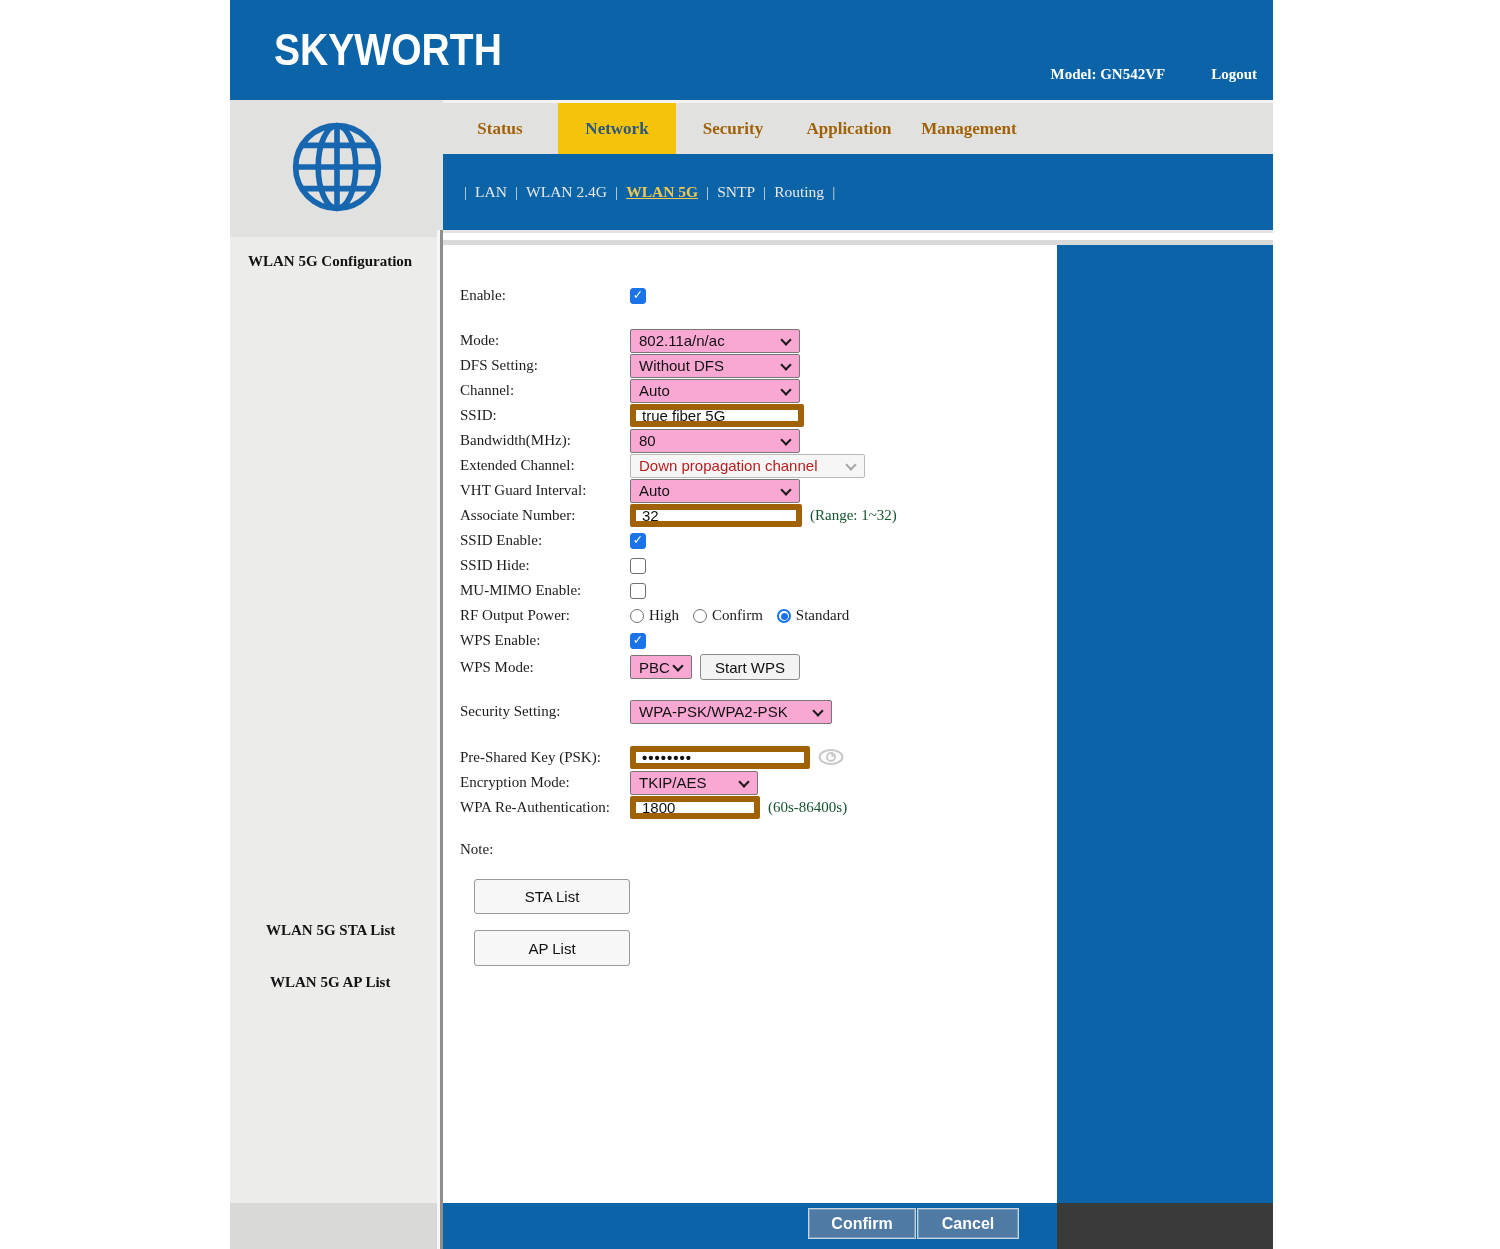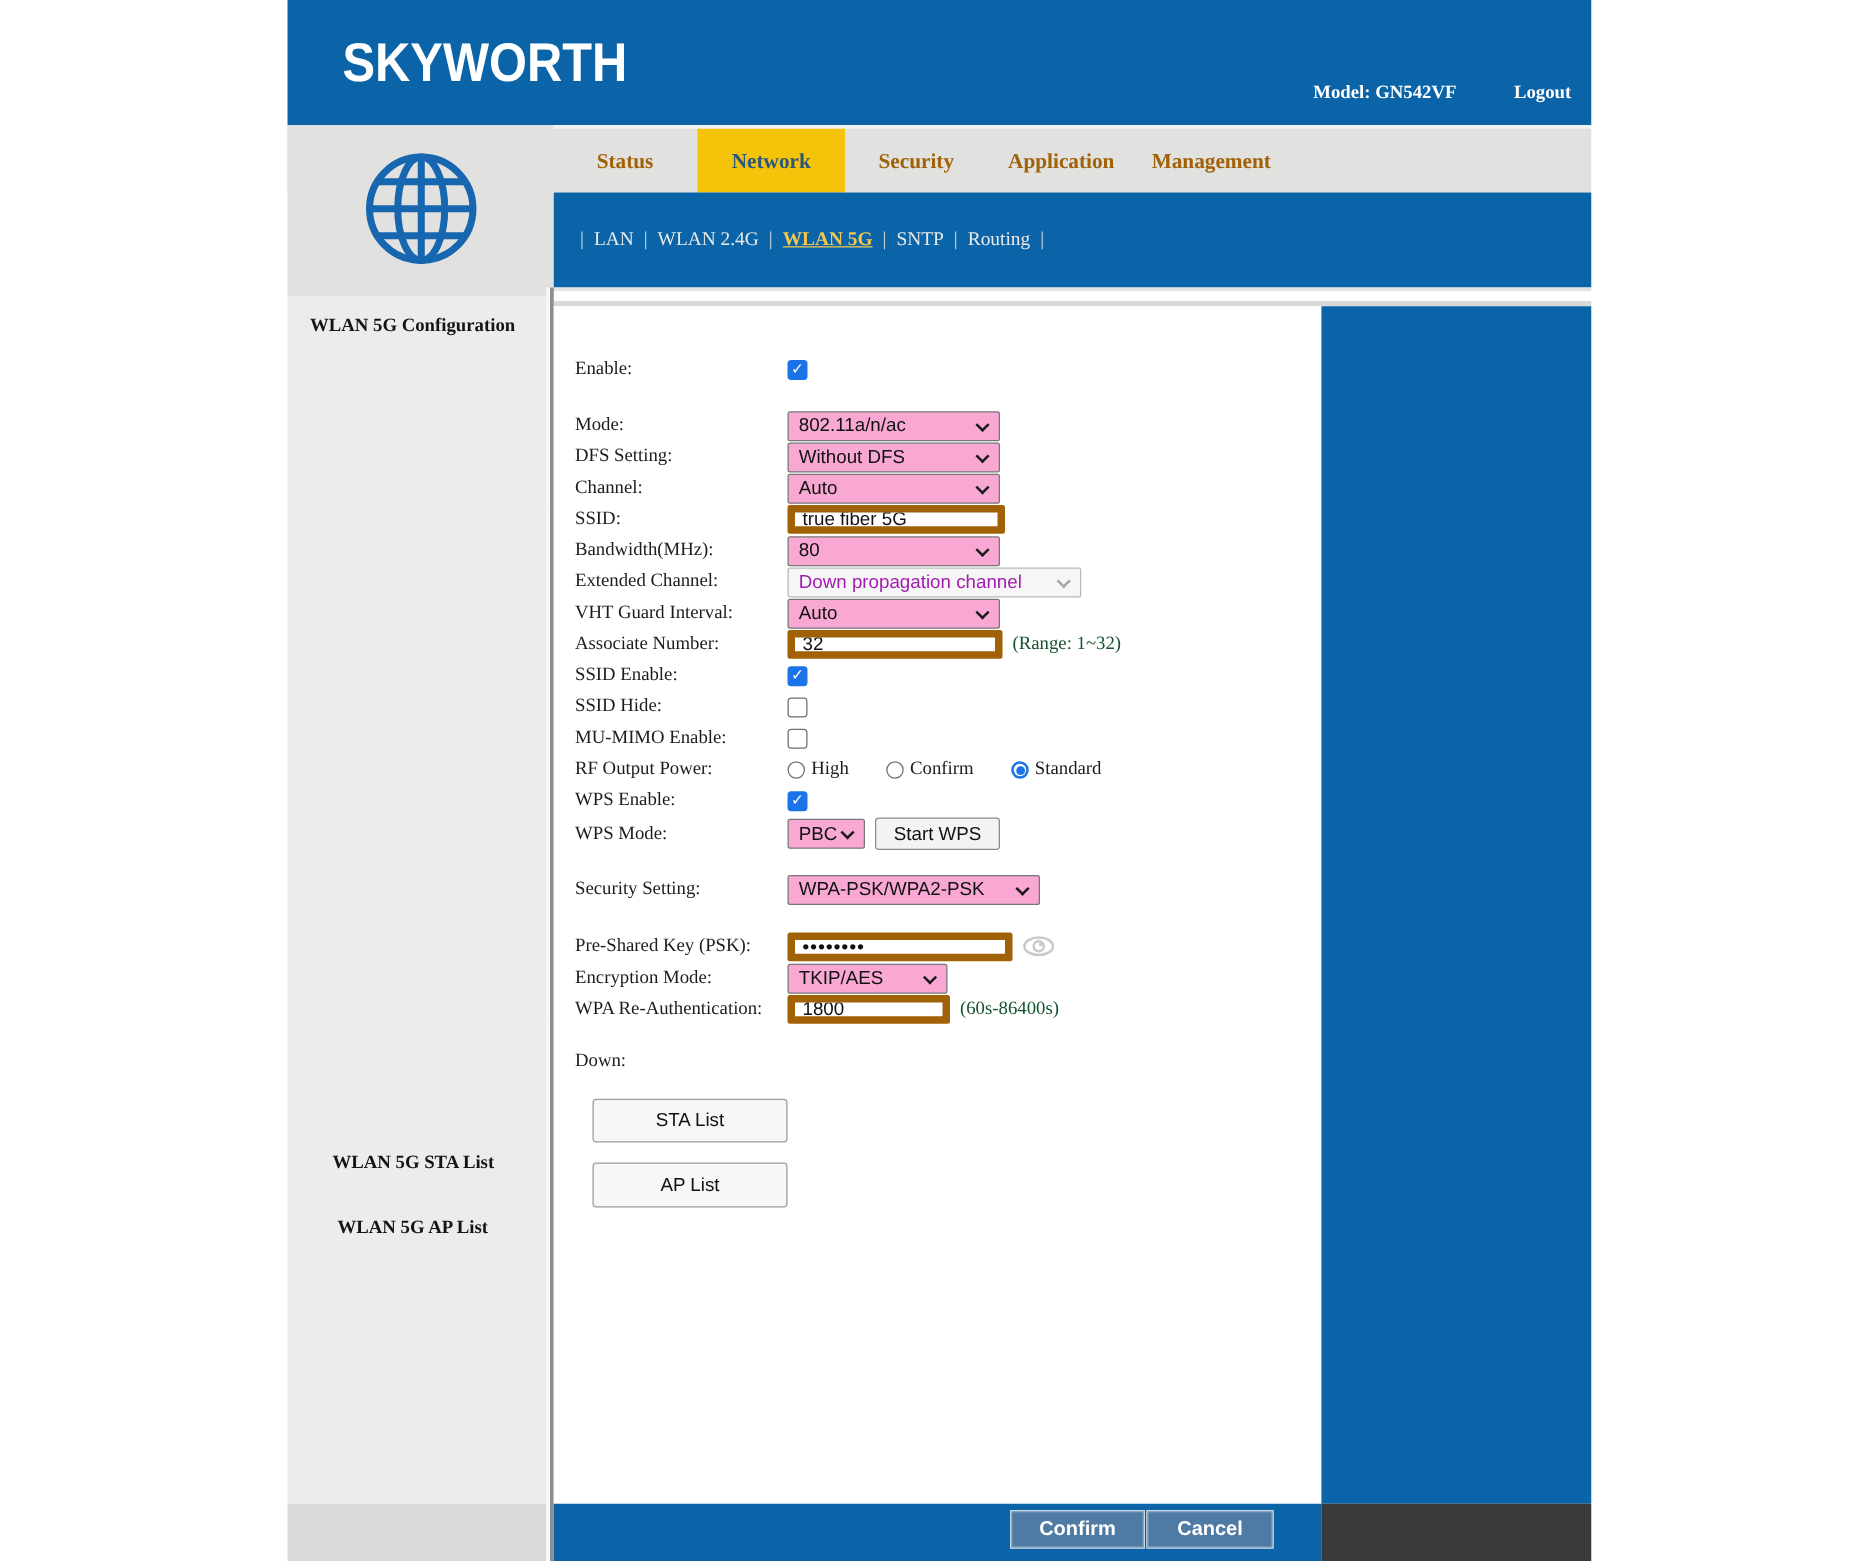--- a/index.html
+++ b/index.html
@@ -67,39 +67,39 @@
   
   .row{display:flex;align-items:center;height:25px;font-size:15px;color:#1c1c1c;}
   .lbl{width:170px;flex-shrink:0;}
   .gap20{margin-top:20px}.gap18{margin-top:18px}
 
   .select{position:relative;height:24px;border:1px solid #767676;border-radius:2px;background:#f9a8d4;
           font-family:"Liberation Sans",sans-serif;font-size:15px;color:#111;
           display:flex;align-items:center;padding:0 22px 0 8px;cursor:pointer;}
   .select .chev{position:absolute;right:9px;top:6px;width:8px;height:8px;
                 border-left:2px solid #1a1a1a;border-bottom:2px solid #1a1a1a;transform:rotate(-45deg);}
-  .select.disabled{background:#f6f6f6;color:#a21caf;border-color:#b9b9b9;cursor:default;}
+  .select.disabled{background:#f6f6f6;color:#b91c1c;border-color:#b9b9b9;cursor:default;}
   .select.disabled .chev{border-color:#a6a6a6;}
   .w62{width:62px}.w128{width:128px}.w170{width:170px}.w202{width:202px}.w235{width:235px}
 
   .tin{height:23px;border:6px solid #a16207;border-radius:2px;padding:0 6px;
        font-family:"Liberation Sans",sans-serif;font-size:15px;color:#111;background:#fff;}
   .iw174{width:174px}.iw172{width:172px}.iw180{width:180px}.iw130{width:130px}
   .psk{letter-spacing:1px;font-weight:700;}
 
   .hint{margin-left:8px;font-size:15px;color:#14532d;}
 
   .cb{width:16px;height:16px;border:1.5px solid #6f6f6f;border-radius:3px;background:#fff;
       display:flex;align-items:center;justify-content:center;cursor:pointer;}
   .cb .mark{display:none;color:#fff;font-size:12.5px;font-weight:700;
             font-family:"DejaVu Sans",sans-serif;line-height:1;}
   .cb.on{background:var(--accent);border-color:var(--accent);}
   .cb.on .mark{display:block;}
 
-  .radio-group{display:flex;align-items:center;gap:16px;}
+  .radio-group{display:flex;align-items:center;}
   .radio-opt{display:flex;align-items:center;margin-right:14px;cursor:pointer;}
   .rad{width:14px;height:14px;border:1.5px solid #6f6f6f;border-radius:50%;background:#fff;
        margin-right:5px;position:relative;flex-shrink:0;}
   .radio-opt.on .rad{border-color:var(--accent);border-width:2px;}
   .radio-opt.on .rad::after{content:"";position:absolute;left:2px;top:2px;width:7px;height:7px;
        border-radius:50%;background:var(--accent);}
 
   .btn-plain{height:26px;padding:0 14px;background:#f3f3f3;border:1px solid #8b8b8b;border-radius:3px;
        font-family:"Liberation Sans",sans-serif;font-size:15px;color:#111;cursor:pointer;}
   .btn-wide{width:156px;height:35px;background:#f7f7f7;border:1px solid #9a9a9a;border-radius:3px;
@@ -328,21 +328,21 @@
         </span>
     </div>
 
     <div class="row">
       <span class="lbl">WPA Re-Authentication:</span>
       <input class="tin iw130" value="1800" style="">
       <span class="hint">(60s-86400s)</span>
     </div>
 
     <div class="note">
-      <div>Down:</div>
+      <div>Note:</div>
     </div>
 
     <div>
       <button class="btn-wide btn-sta">STA List</button>
     </div>
     <div>
       <button class="btn-wide btn-ap">AP List</button>
     </div>
 
   </div>

